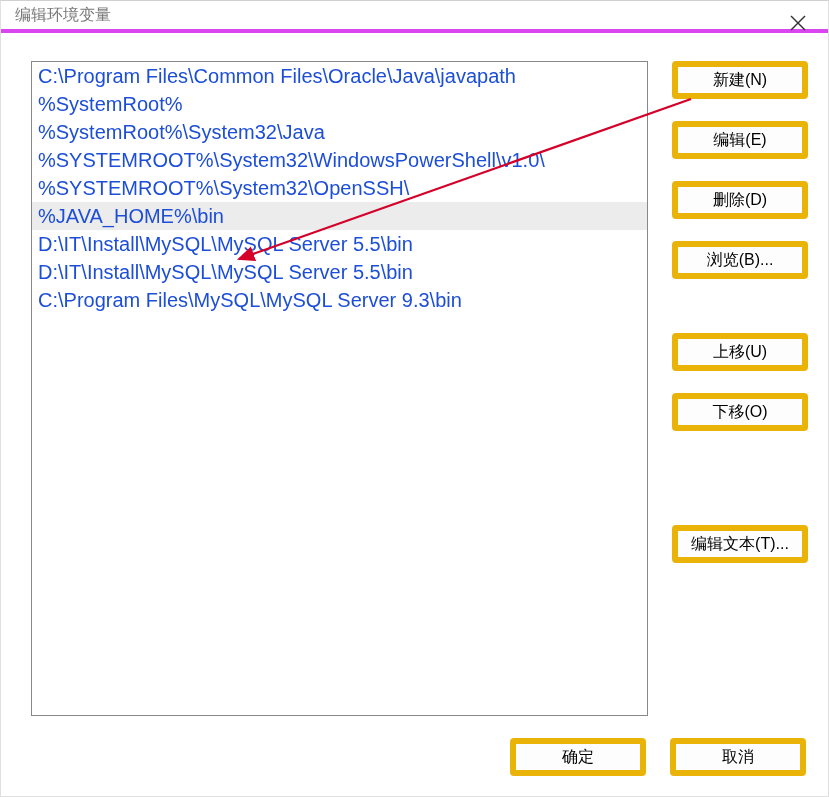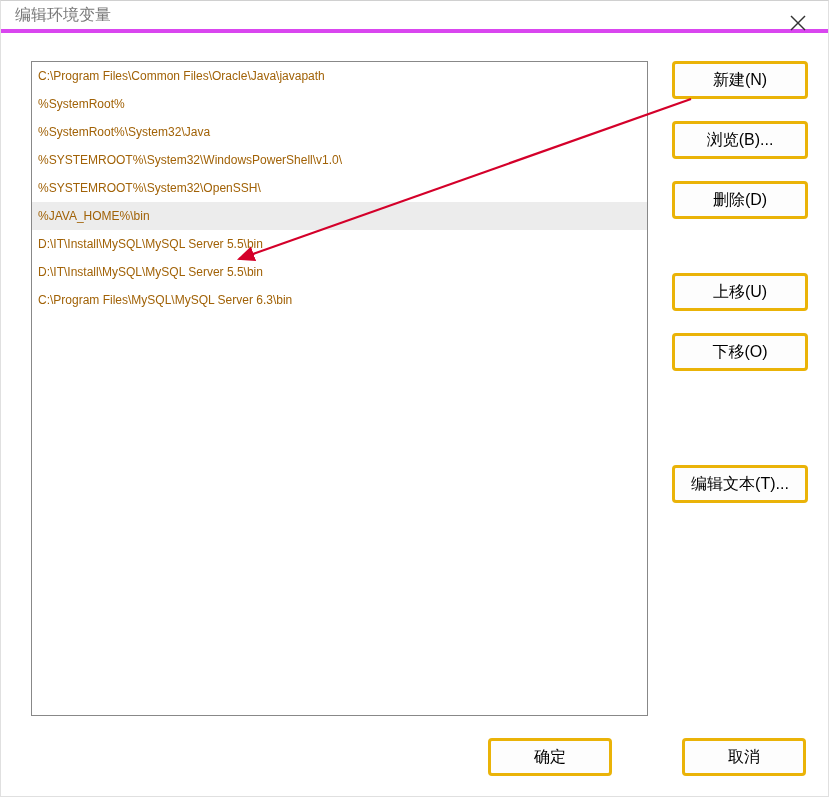--- a/index.html
+++ b/index.html
@@ -60,61 +60,60 @@
     flex: 1;
     border: 1px solid #888;
     background: #fff;
     overflow: hidden;
   }
   .list-item {
     height: 28px;
     line-height: 28px;
     padding: 0 6px;
     white-space: nowrap;
-    color: #a16207;
-    font-size: 12px;
+    color: #1d4ed8;
+    font-size: 20px;
     cursor: default;
   }
   .list-item.selected {
     background: #ececec;
   }
 
   .side-buttons {
     width: 136px;
     display: flex;
     flex-direction: column;
     gap: 22px;
   }
   .side-buttons .spacer-small { height: 10px; }
   .side-buttons .spacer-large { height: 50px; }
 
   .btn {
     height: 38px;
-    border: 3px solid #eab308;
+    border: 6px solid #eab308;
     background: #fdfdfd;
     color: #000;
     font-size: 16px;
     display: flex;
     align-items: center;
     justify-content: center;
     cursor: pointer;
     user-select: none;
     font-family: inherit;
     border-radius: 4px;
   }
 
   .bottom-bar {
     display: flex;
     justify-content: flex-end;
     gap: 24px;
     padding: 10px 22px 20px 0;
   }
   .bottom-bar .btn {
-    width: 124px;
-    margin-left: 46px;
+    width: 136px;
   }
 
   
   .arrow-overlay {
     position: absolute;
     left: 0; top: 0;
     pointer-events: none;
   }
 </style>
 </head>
@@ -136,27 +135,28 @@
 
     <div class="listbox" id="listbox">
         <div class="list-item">C:\Program Files\Common Files\Oracle\Java\javapath</div>
         <div class="list-item">%SystemRoot%</div>
         <div class="list-item">%SystemRoot%\System32\Java</div>
         <div class="list-item">%SYSTEMROOT%\System32\WindowsPowerShell\v1.0\</div>
         <div class="list-item">%SYSTEMROOT%\System32\OpenSSH\</div>
         <div class="list-item selected">%JAVA_HOME%\bin</div>
         <div class="list-item">D:\IT\Install\MySQL\MySQL Server 5.5\bin</div>
         <div class="list-item">D:\IT\Install\MySQL\MySQL Server 5.5\bin</div>
-        <div class="list-item">C:\Program Files\MySQL\MySQL Server 6.3\bin</div>
+        <div class="list-item">C:\Program Files\MySQL\MySQL Server 9.3\bin</div>
       </div>
 
     <div class="side-buttons">
       <button class="btn">新建(N)</button>
+      <button class="btn">编辑(E)</button>
+      <button class="btn">删除(D)</button>
       <button class="btn">浏览(B)...</button>
-      <button class="btn">删除(D)</button>
       <div class="spacer-small"></div>
       <button class="btn">上移(U)</button>
       <button class="btn">下移(O)</button>
       <div class="spacer-large"></div>
       <button class="btn">编辑文本(T)...</button>
     </div>
 
   </div>
 
   <div class="bottom-bar">

